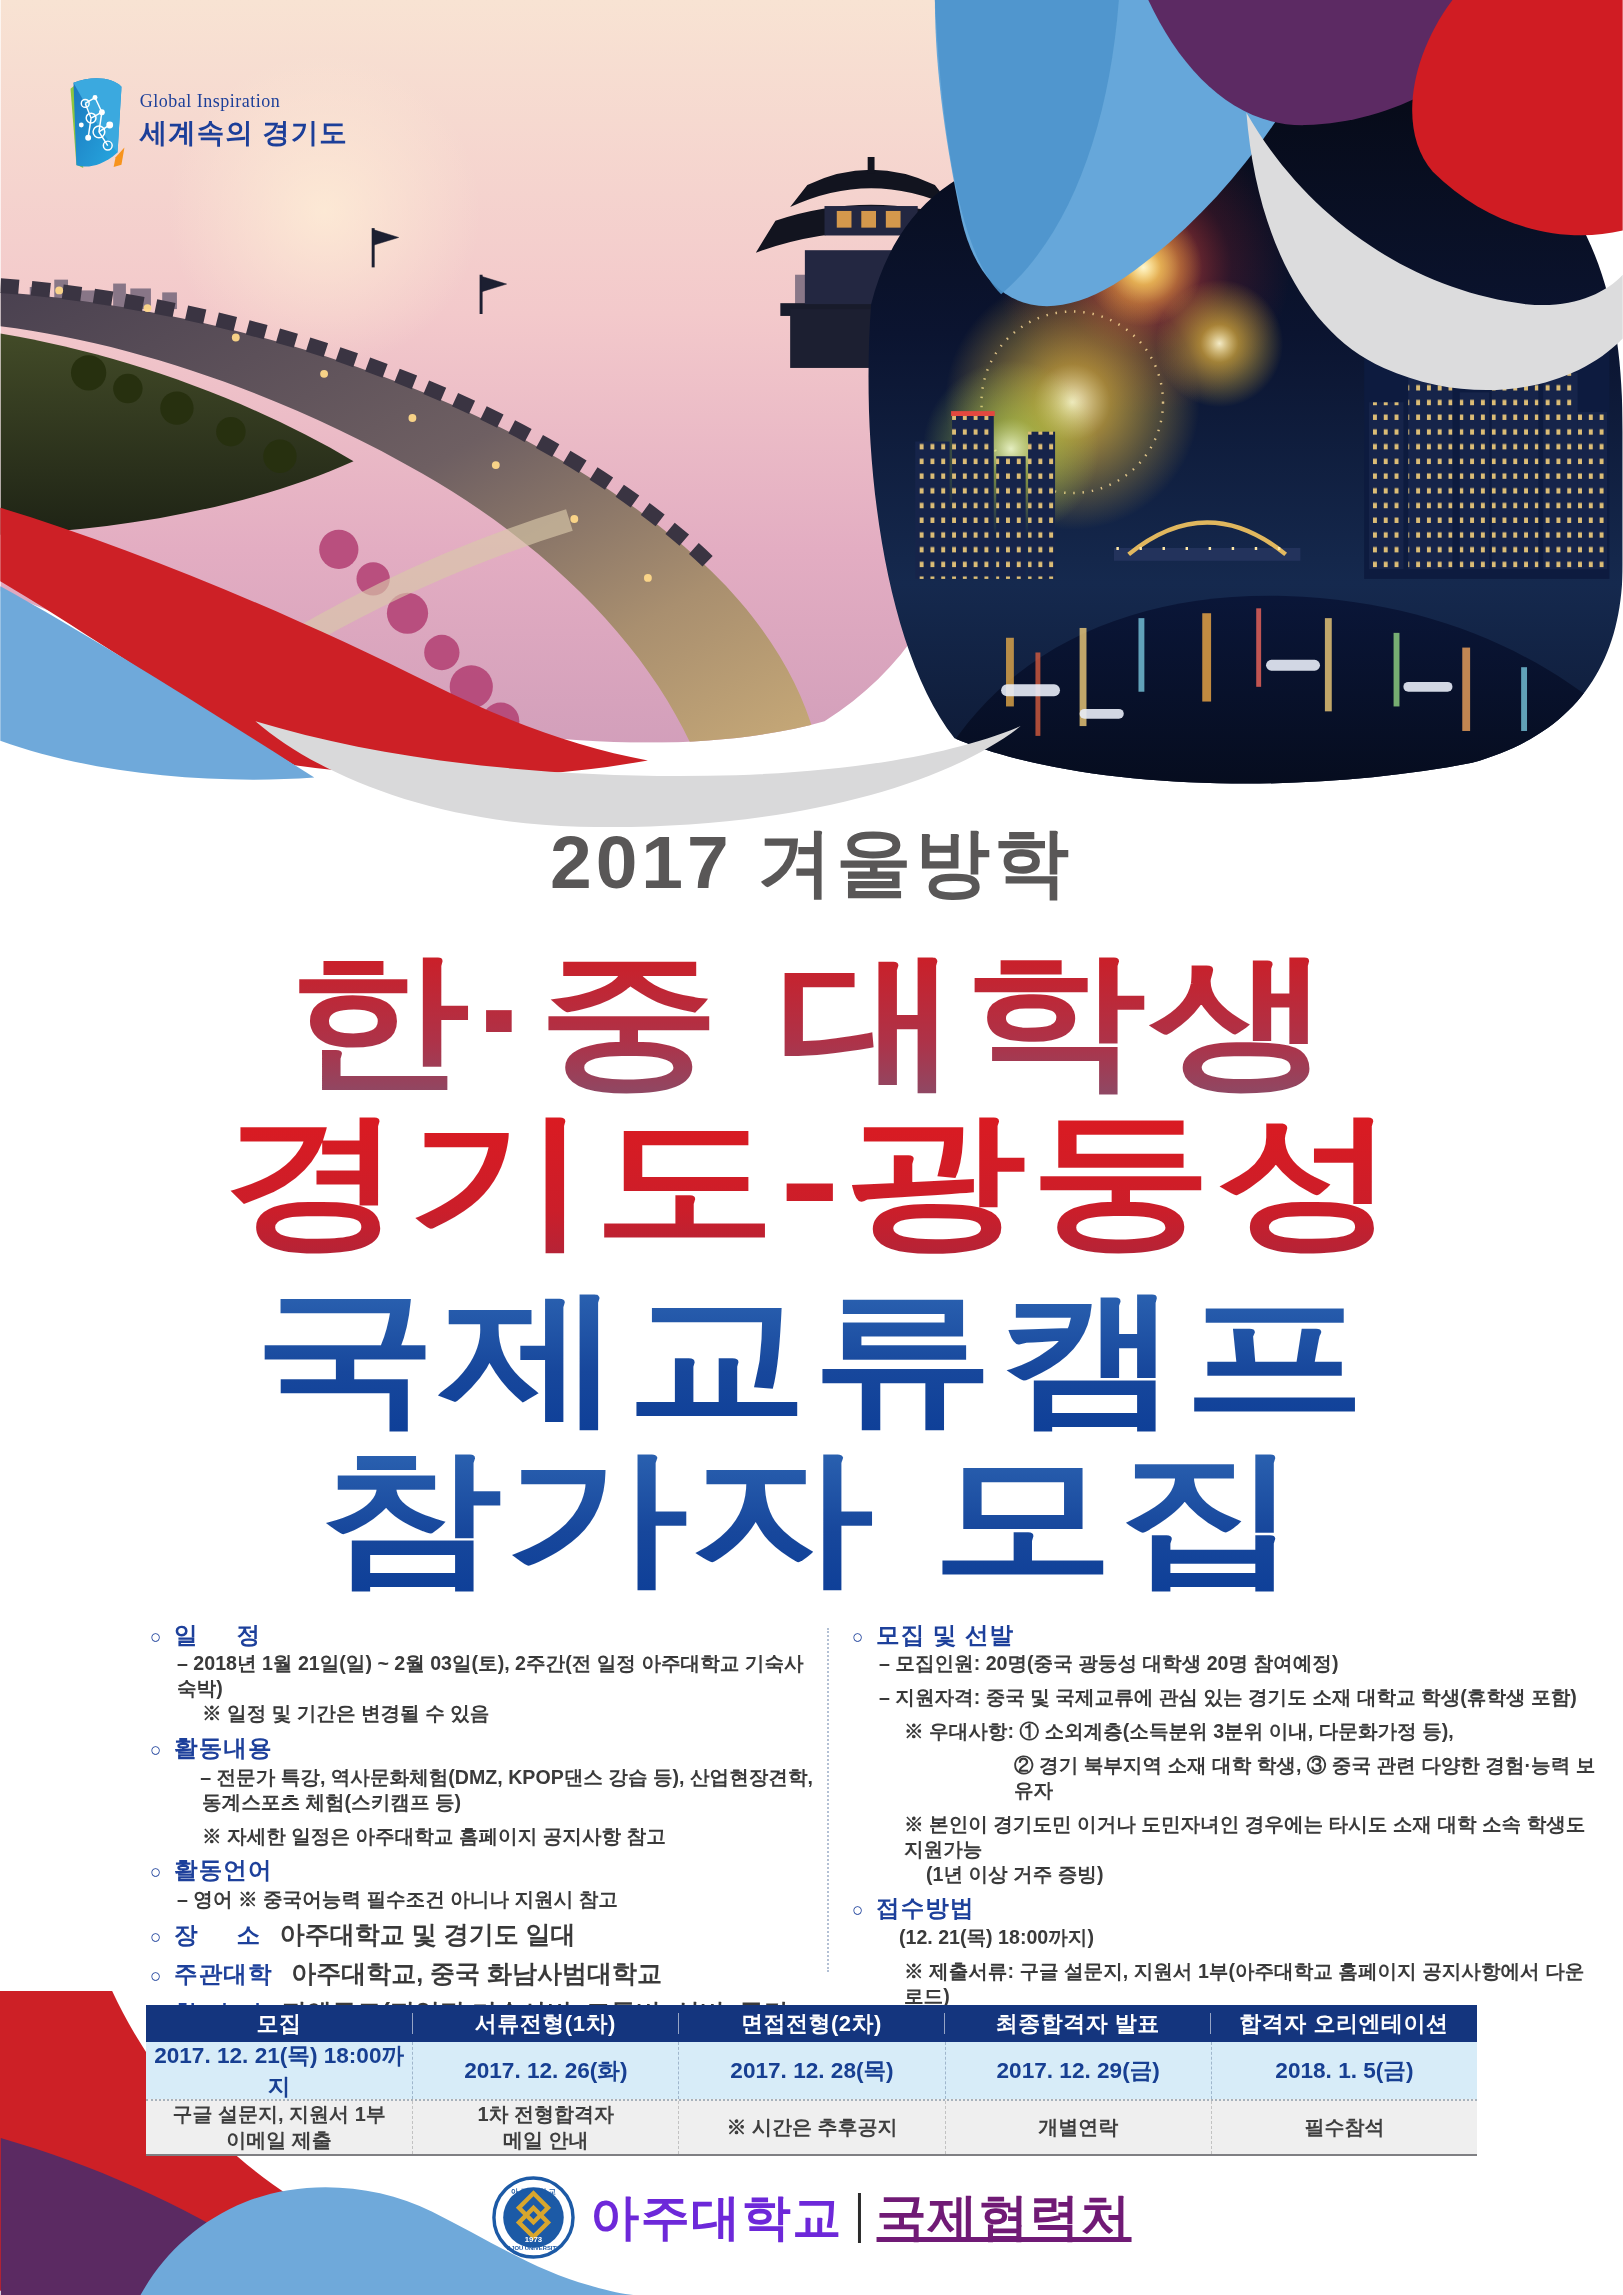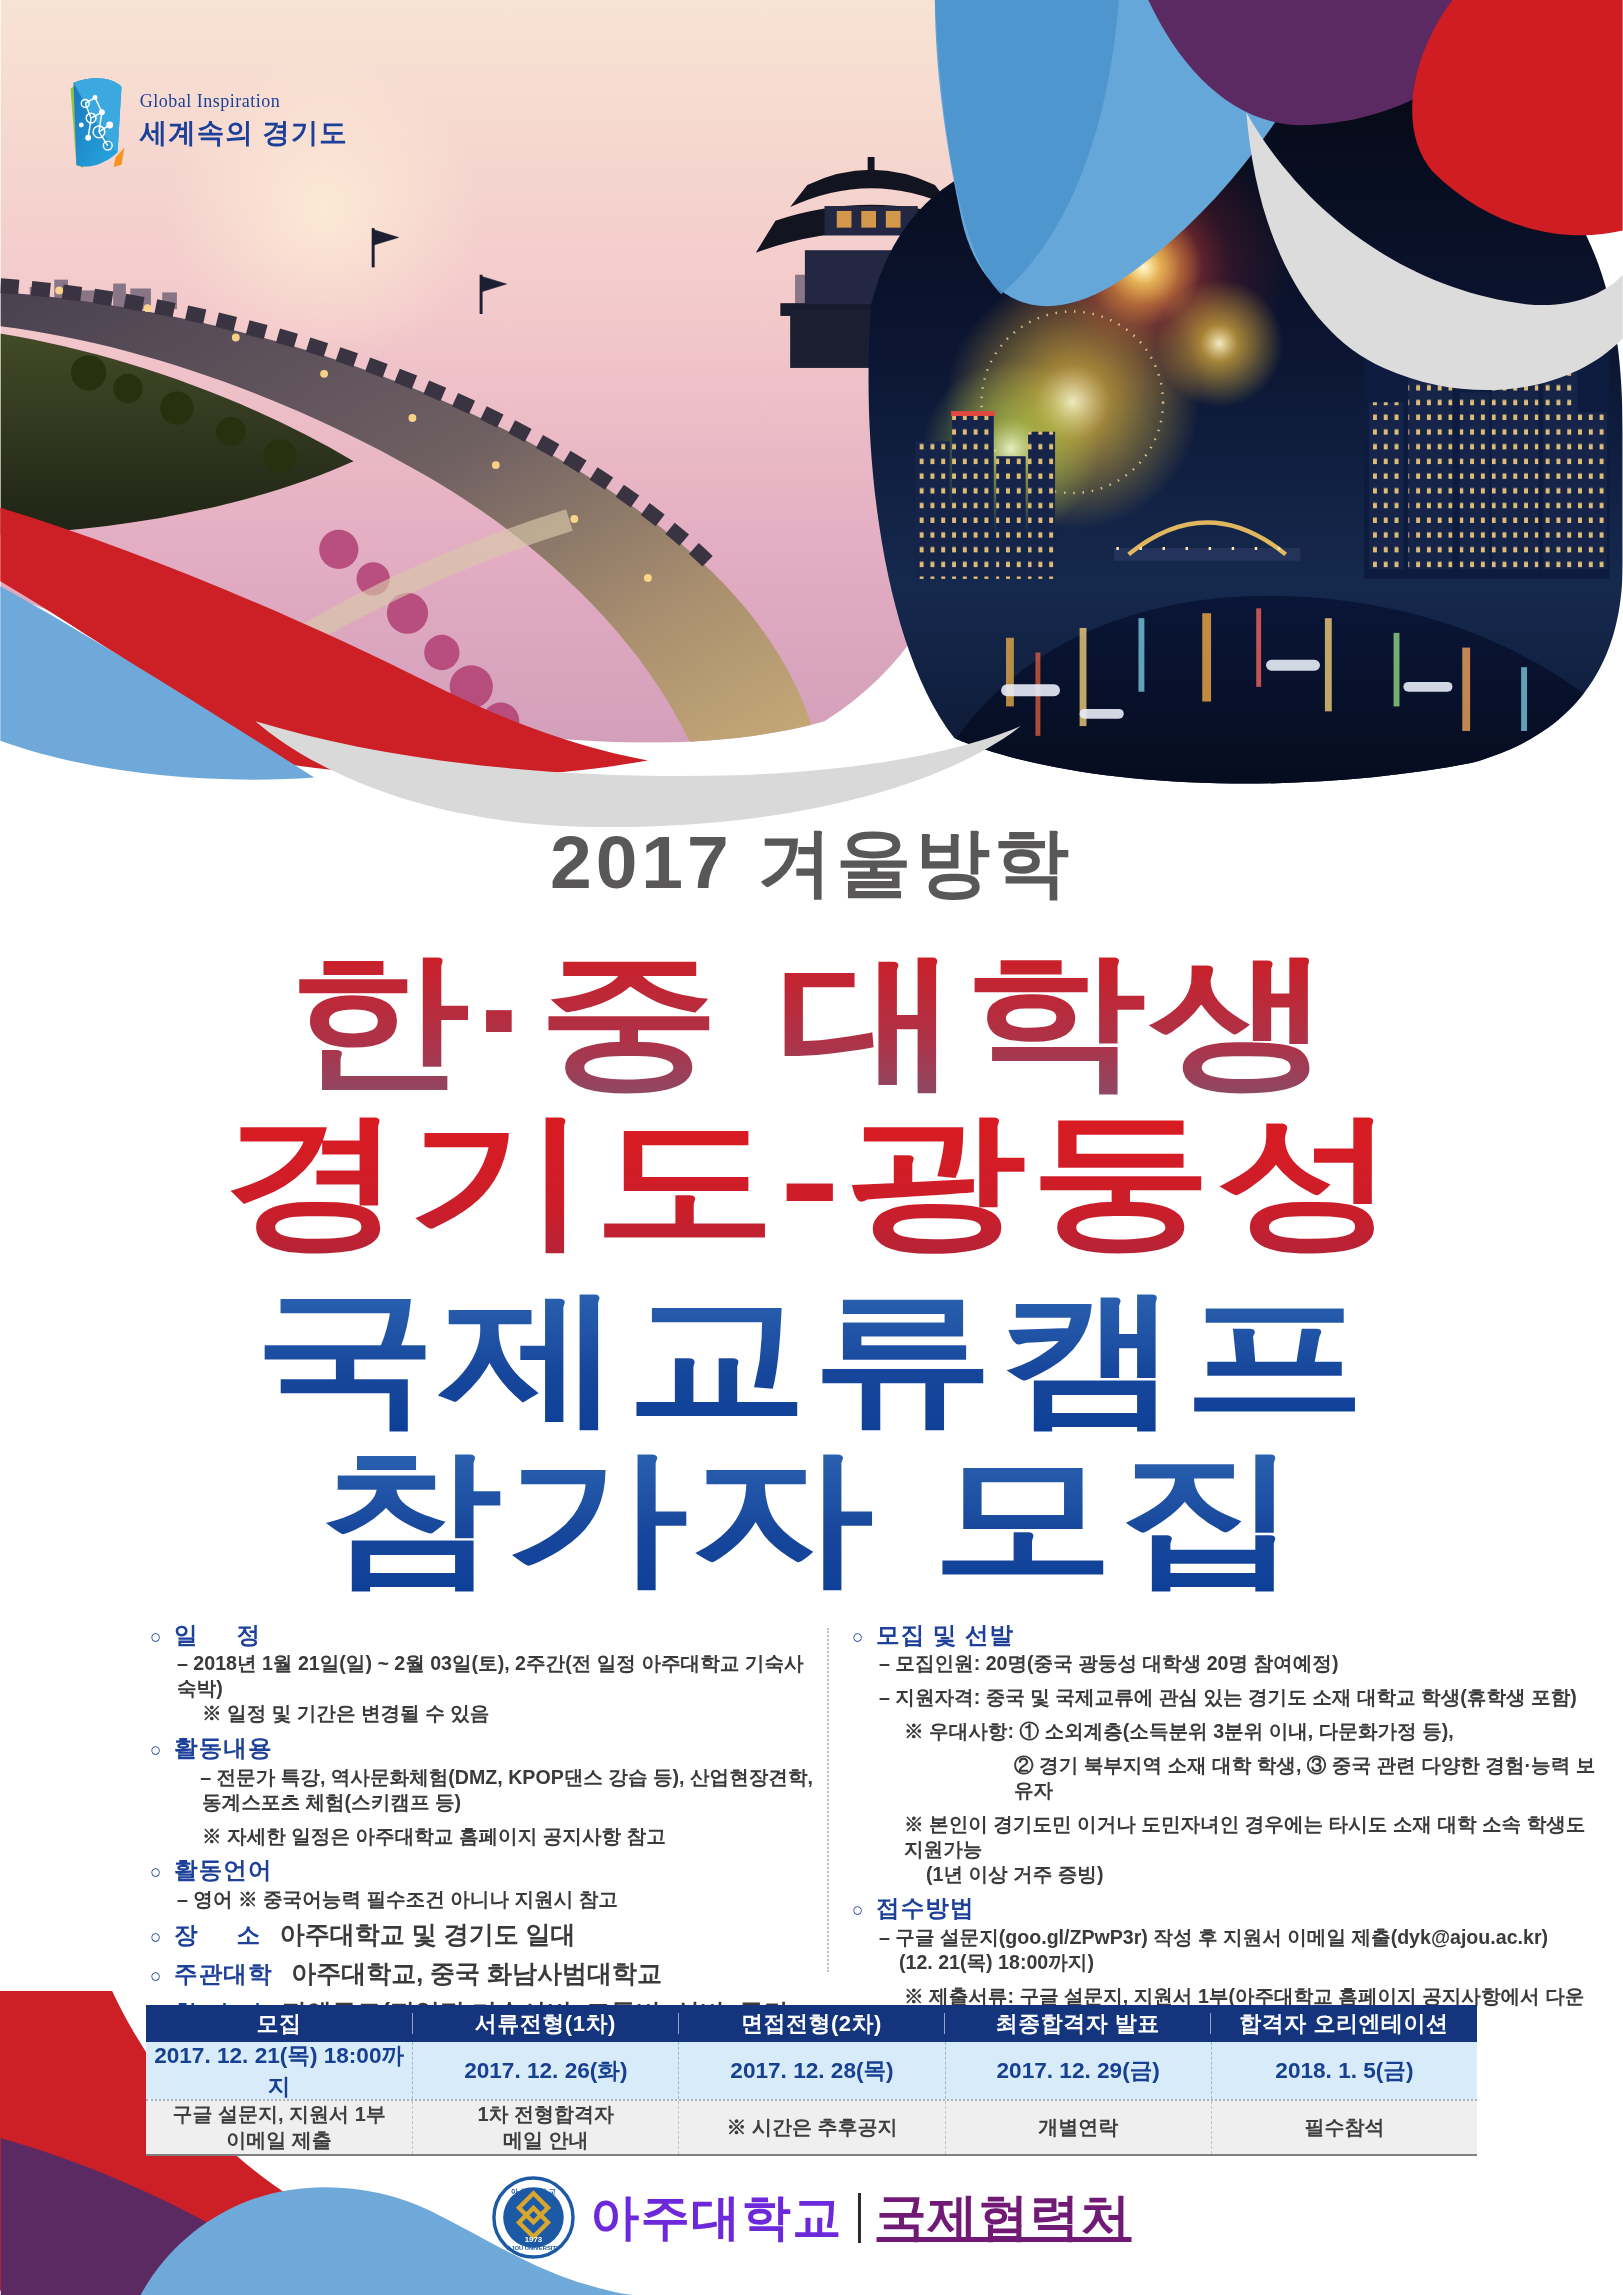--- a/index.html
+++ b/index.html
@@ -385,21 +385,20 @@
         <div class="line gap" style="padding-left: 52px;">※ 우대사항: ① 소외계층(소득분위 3분위 이내, 다문화가정 등),</div>
         <div class="line gap" style="padding-left: 162px;">② 경기 북부지역 소재 대학 학생,  ③ 중국 관련 다양한 경험·능력 보유자</div>
         <div class="line gap" style="padding-left: 52px;">※ 본인이 경기도민 이거나 도민자녀인 경우에는 타시도 소재 대학 소속 학생도 지원가능</div>
         <div class="line" style="padding-left: 74px;">(1년 이상 거주 증빙)</div>
       </div>
       <div class="sec">
         <div class="sec-head">
           <span class="sec-circle">○</span>
           <span class="head-label">접수방법</span>
         </div>
-        <div class="line" style="padding-left: 27px;">– 구글 설문지(goo.gl/ZPwP3r) 작성 후 지원서 이메일 제출(dyk@ajou.ac.kr)</div>
         <div class="line" style="padding-left: 47px;">(12. 21(목) 18:00까지)</div>
         <div class="line gap" style="padding-left: 52px;">※ 제출서류: 구글 설문지, 지원서 1부(아주대학교 홈페이지 공지사항에서 다운로드)</div>
         <div class="line gap" style="padding-left: 52px;">※ 우대사항은 반드시 증빙서류 첨부</div>
       </div>
     </div>
 
   <div class="table">
     <div class="t-row t-head" id="t-head">
         <div class="cell">모집</div>
         <div class="cell">서류전형(1차)</div>

